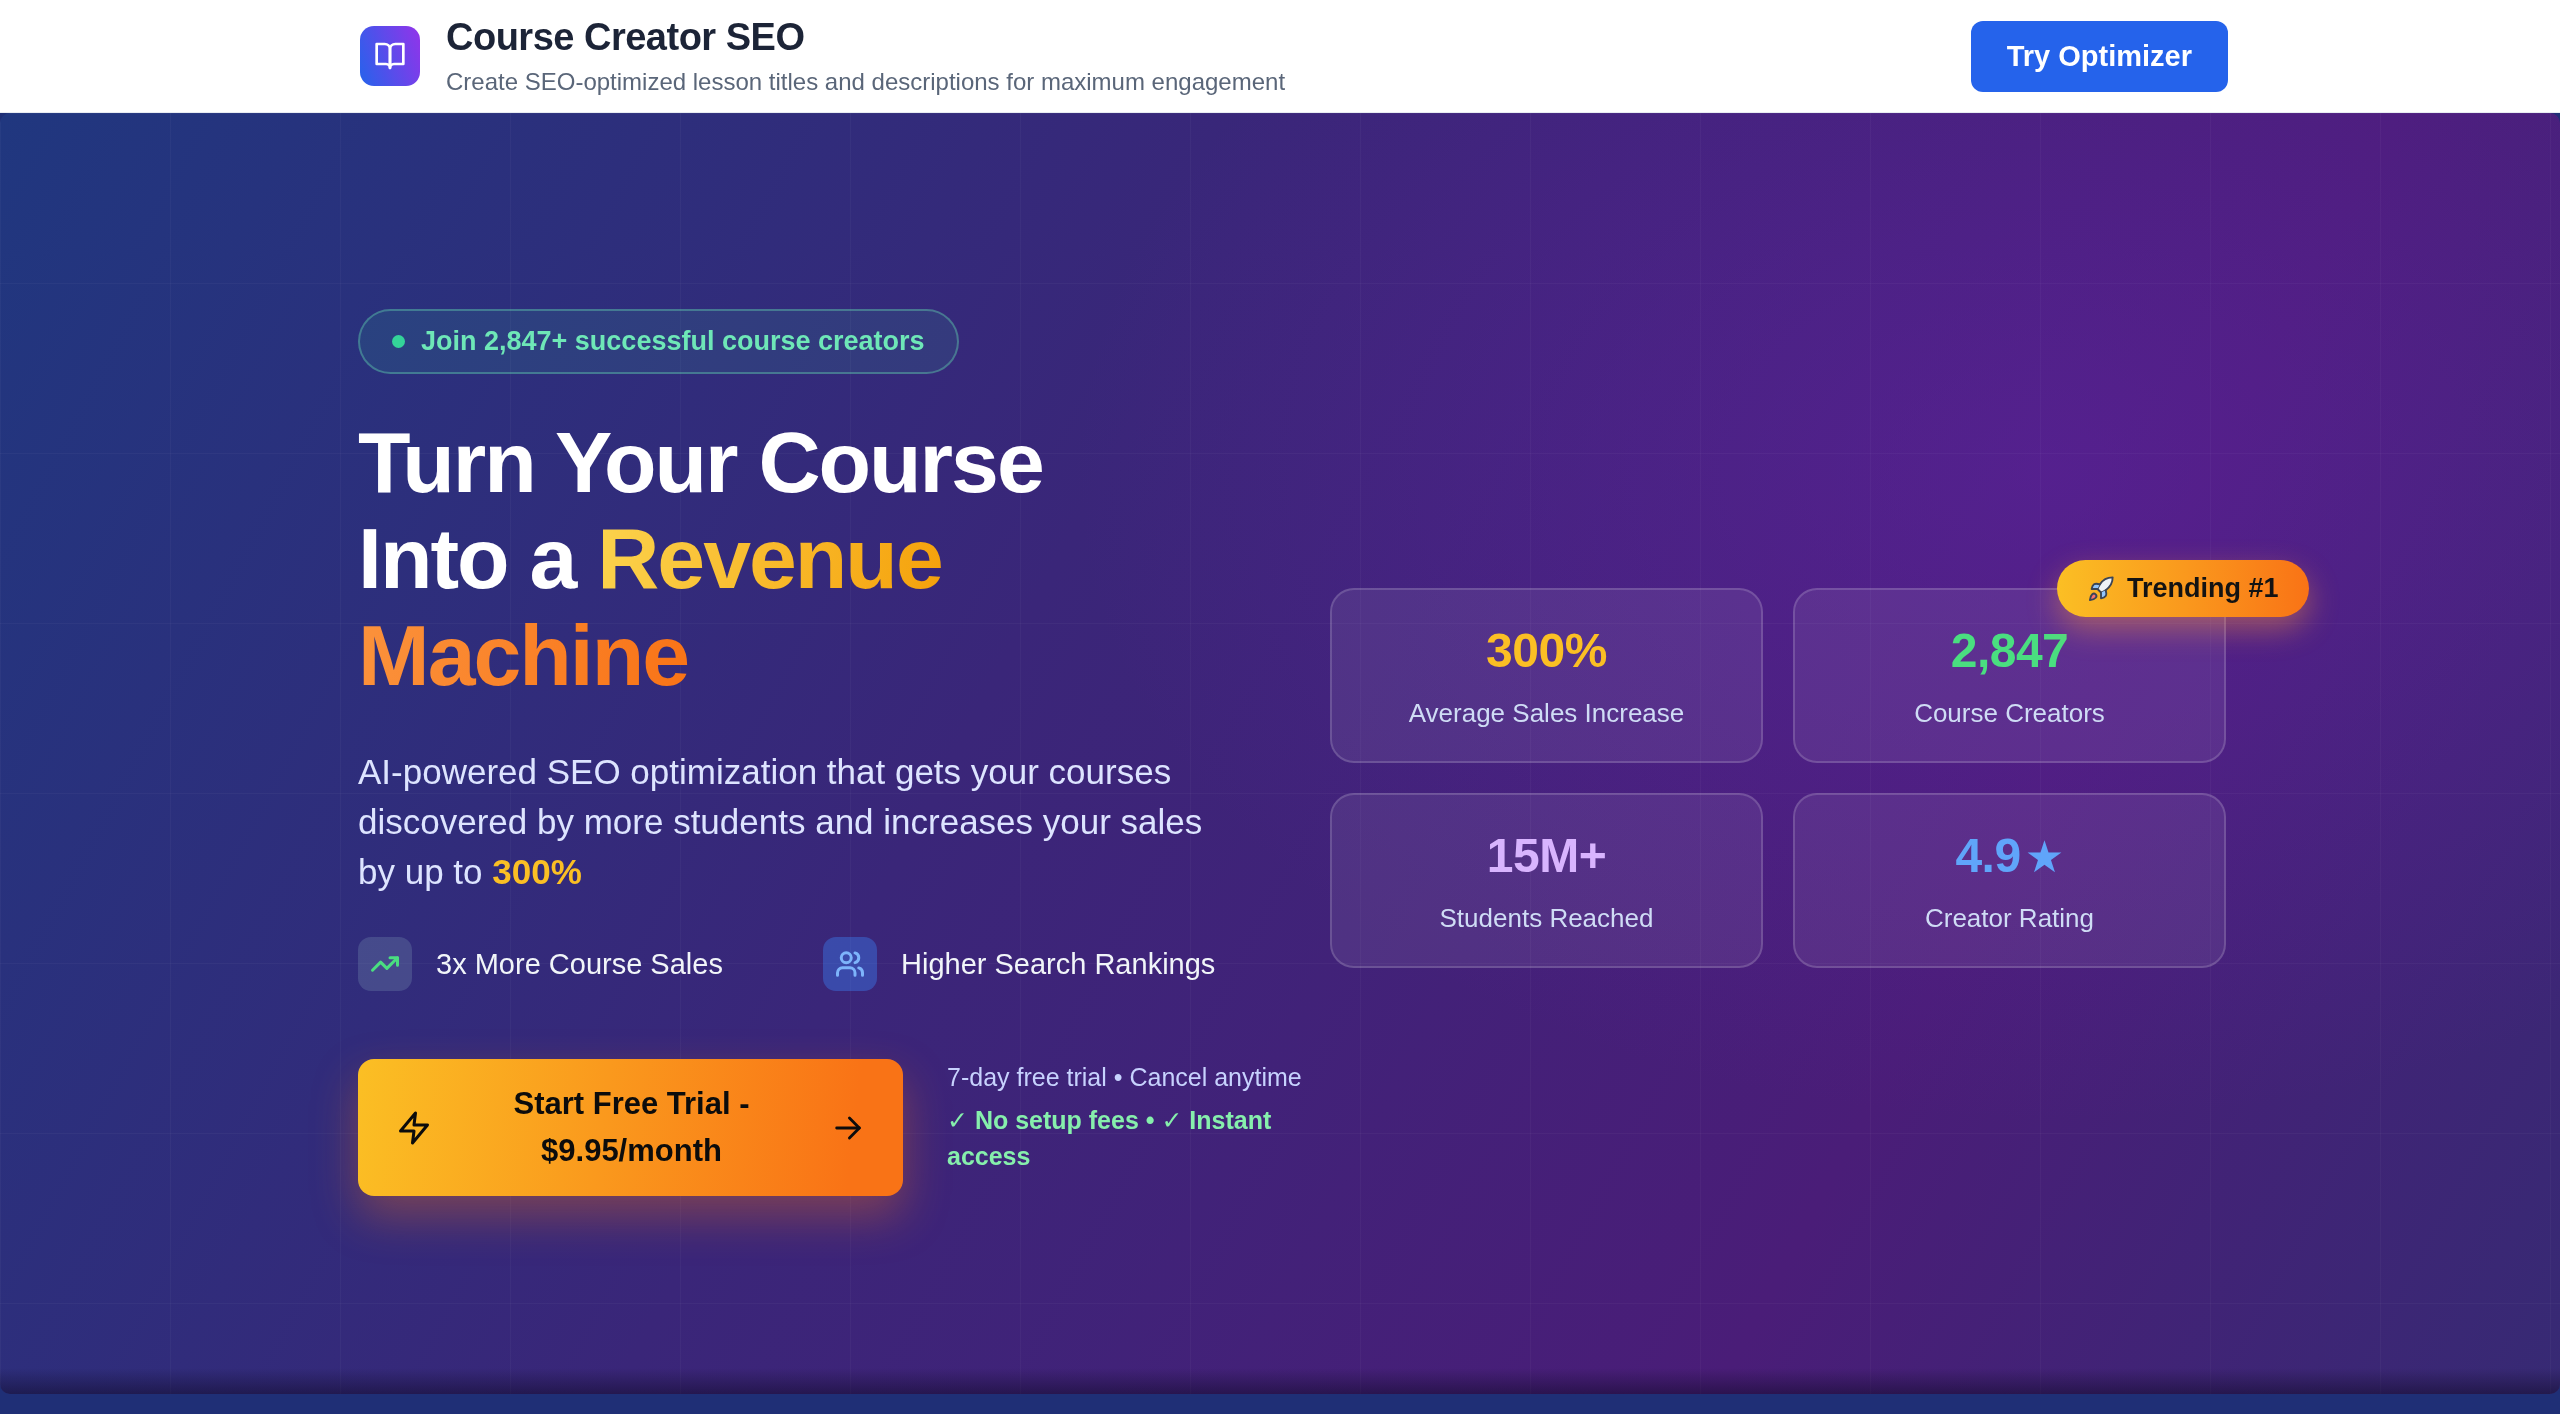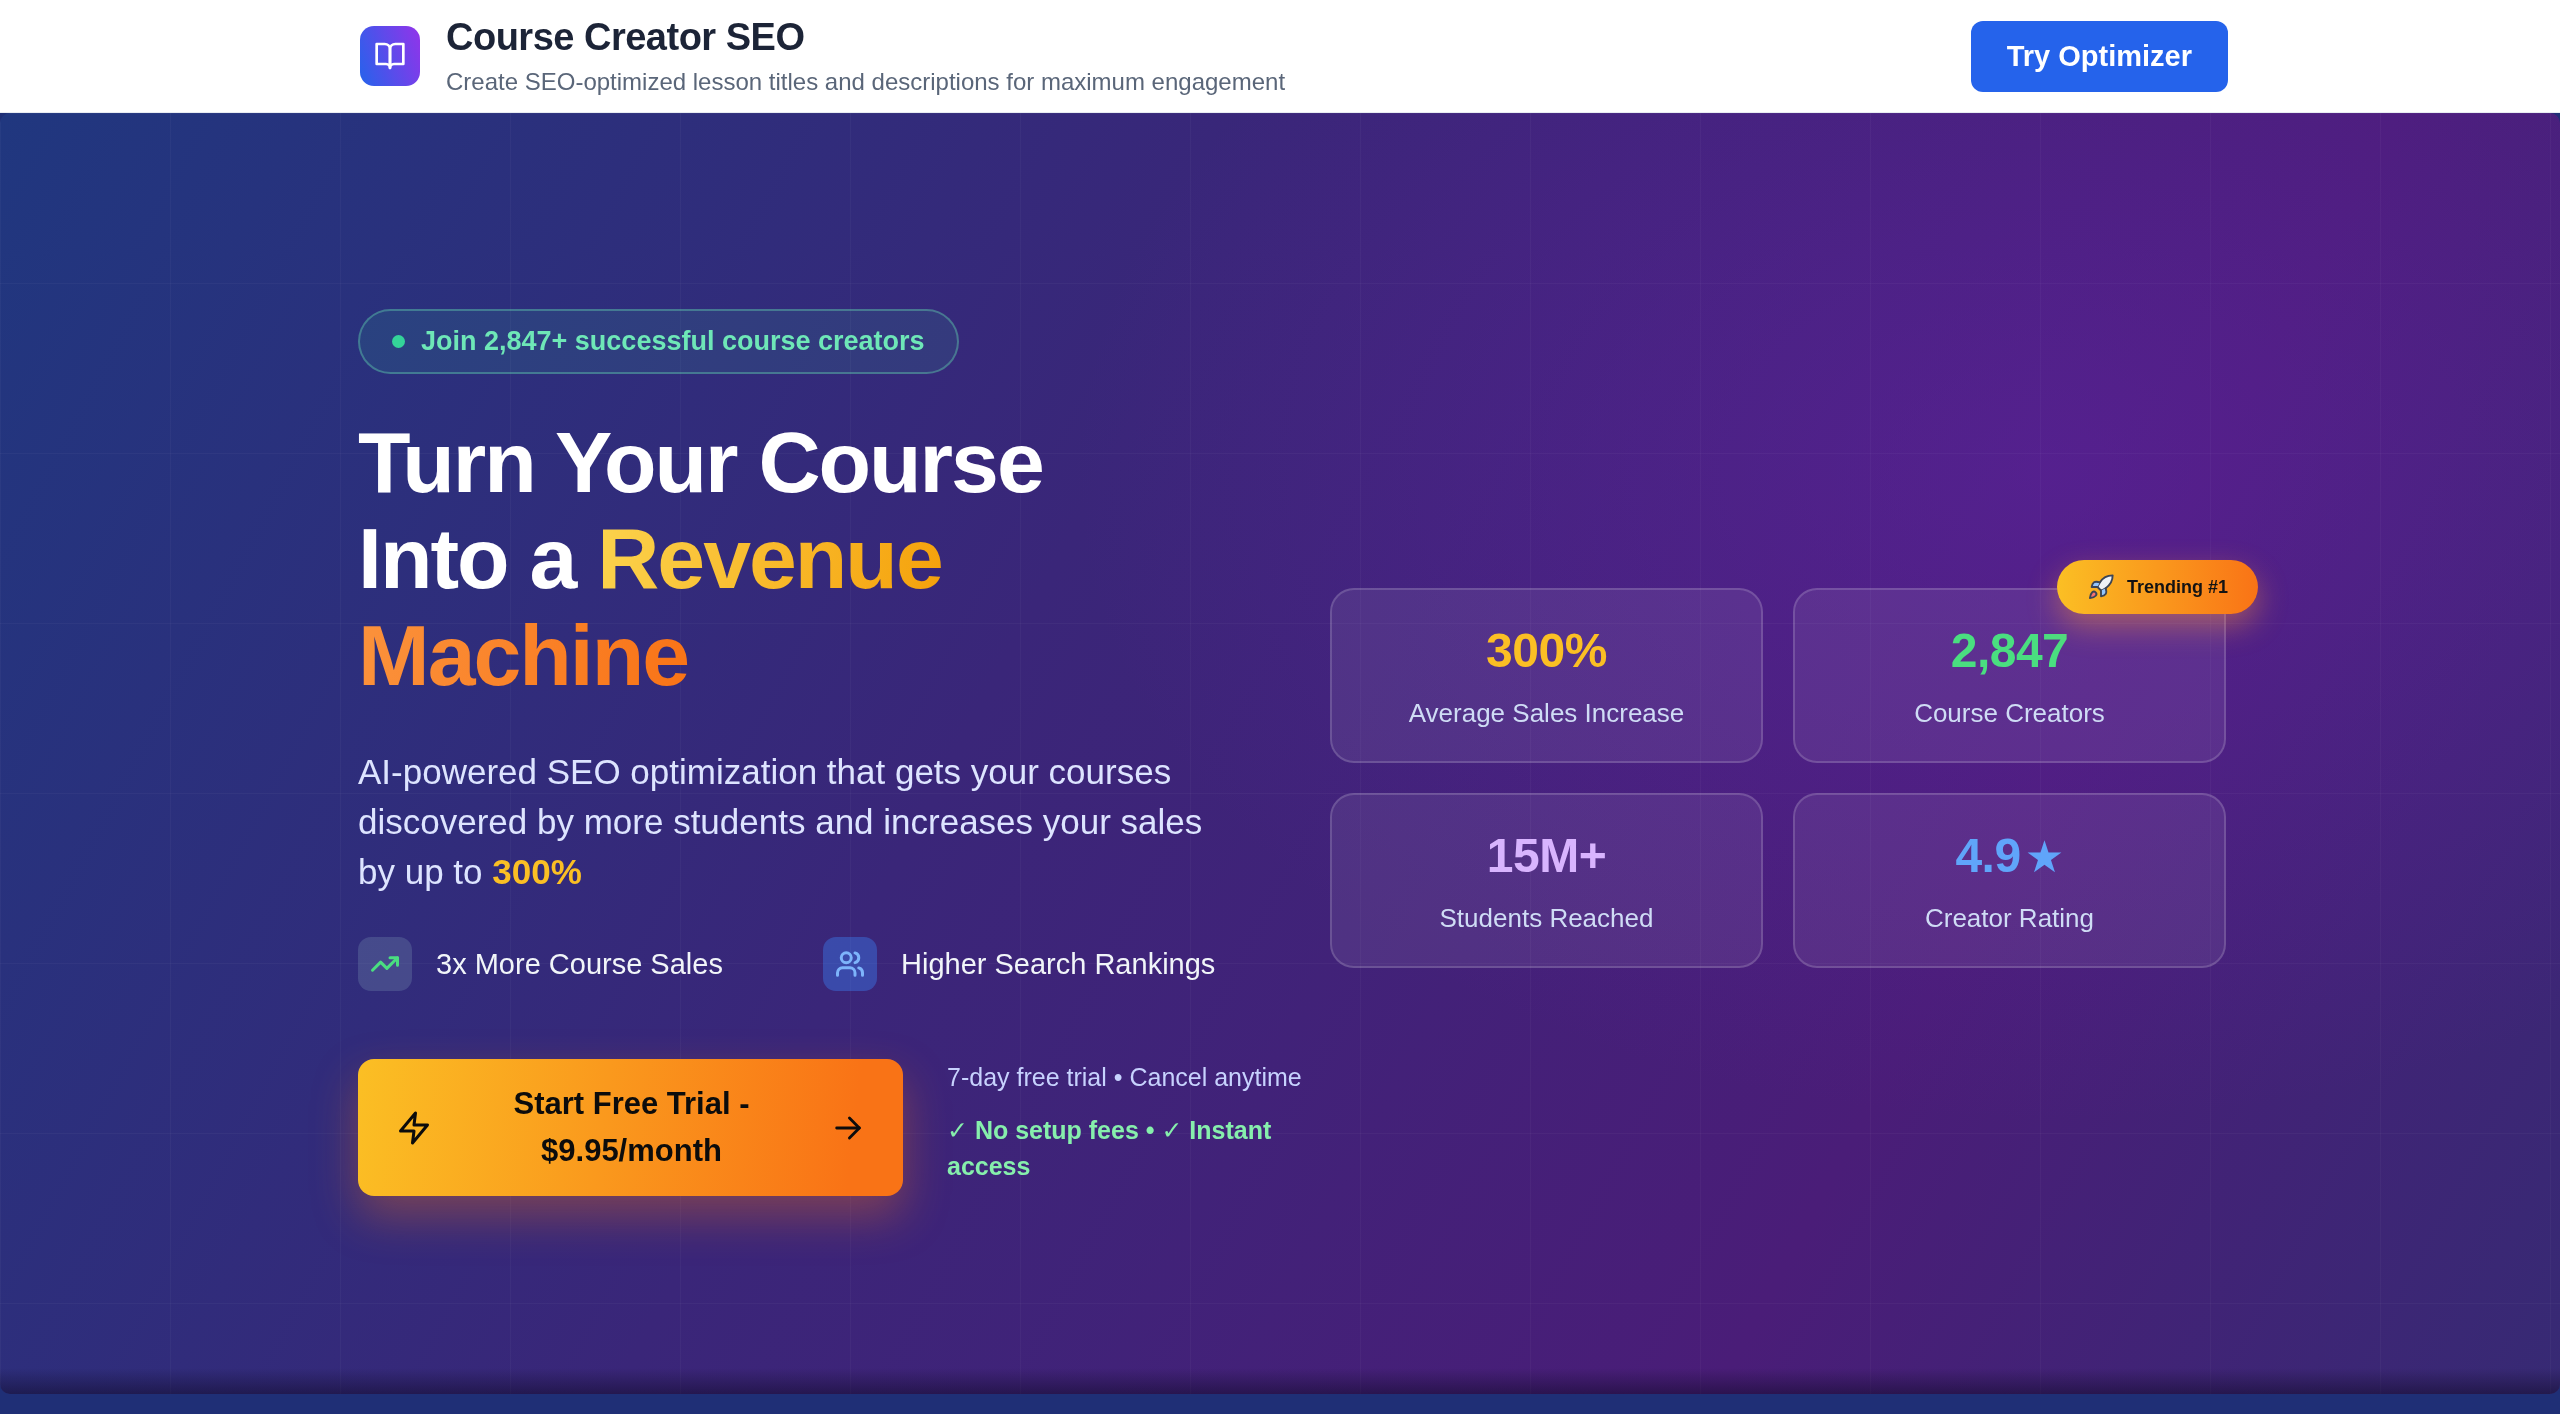--- a/index.html
+++ b/index.html
@@ -89,21 +89,21 @@
   .cta-btn {
     width: 545px; min-height: 133px; border: none; cursor: pointer;
     border-radius: 16px; font-family: inherit;
     background: linear-gradient(97deg, #fbbf24 0%, #f97316 90%);
     box-shadow: 0 20px 45px rgba(249, 115, 22, 0.35);
     display: flex; align-items: center; justify-content: space-between;
     padding: 22px 38px; color: #0c0c0c;
   }
   .cta-btn .cta-text { font-size: 31px; font-weight: 700; line-height: 1.5; text-align: center; color: #0c0c0c; }
   .cta-notes { padding-top: 4px; width: 370px; }
-  .cta-notes .n1 { font-size: 25px; color: #c7d2fe; white-space: nowrap; margin-bottom: 20px; }
+  .cta-notes .n1 { font-size: 25px; color: #c7d2fe; white-space: nowrap; margin-bottom: 10px; }
   .cta-notes .n2 { font-size: 25px; font-weight: 600; color: #86efac; line-height: 1.45; }
 
   
   .stats {
     position: absolute; left: 1330px; top: 475px; width: 896px; z-index: 2;
     display: grid; grid-template-columns: 433px 433px; gap: 30px;
   }
   .stat-card {
     height: 175px; border-radius: 24px;
     background: rgba(255, 255, 255, 0.075);
@@ -114,21 +114,21 @@
   .stat-label { font-size: 26px; color: #cfdcf5; }
   .star { font-size: 44px; margin-left: 4px; }
 
   .trending {
     position: absolute; left: 2057px; top: 447px; z-index: 3;
     display: inline-flex; align-items: center; gap: 12px;
     padding: 13px 30px; border-radius: 999px;
     background: linear-gradient(90deg, #fbbf24 0%, #f97316 100%);
     box-shadow: 0 12px 30px rgba(251, 146, 60, 0.45);
   }
-  .trending .t-txt { font-size: 18px; font-weight: 700; color: #131313; }
+  .trending .t-txt { font-size: 27px; font-weight: 700; color: #131313; }
 
   svg { display: block; }
 </style>
 </head>
 <body>
 
 <div class="header">
   <div class="brand">
     <div class="logo-box">
       <span>

